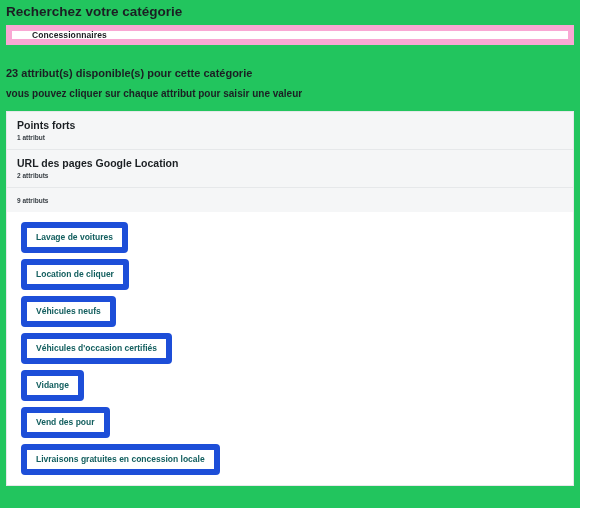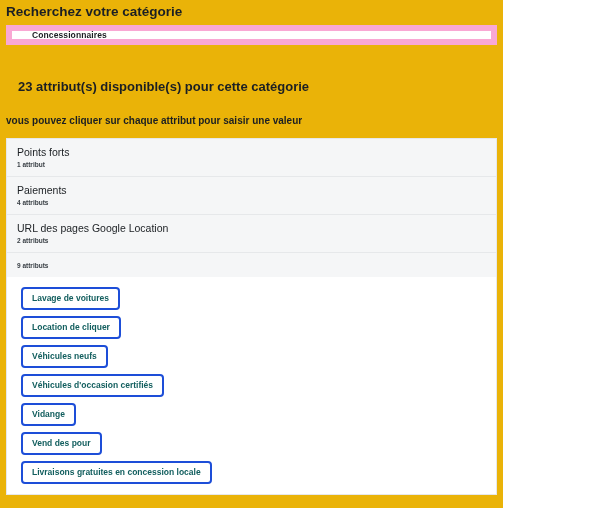--- a/index.html
+++ b/index.html
@@ -7,24 +7,24 @@
     margin: 0;
     padding: 0;
     width: 605px;
     height: 508px;
     background: #ffffff;
     font-family: "Liberation Sans", sans-serif;
     color: #1f2328;
     overflow: hidden;
   }
   .page {
-    width: 503px;
+    width: 580px;
     height: 508px;
     position: relative;
-    background: #eab308;
+    background: #22c55e;
   }
   .title {
     font-size: 13.5px;
     font-weight: bold;
     color: #1b1f23;
     margin: 0;
     padding: 4px 0 6px 0;
   }
   .search-box {
     border: 6px solid #f9a8d4;
@@ -40,24 +40,24 @@
     flex: 0 0 18px;
   }
   .search-box .chip {
     font-size: 8.5px;
     font-weight: bold;
     color: #1b1f23;
     letter-spacing: 0.1px;
     padding-left: 2px;
   }
   .subtitle {
-    font-size: 13px;
+    font-size: 11px;
     font-weight: bold;
     color: #1b1f23;
-    margin: 12px;
+    margin: 0;
     padding: 22px 0 0 0;
   }
   .hint {
     font-size: 10px;
     font-weight: bold;
     color: #1b1f23;
     margin: 0;
     padding: 9px 0 12px 0;
   }
   .accordion {
@@ -70,21 +70,21 @@
   .acc-header {
     background: #f5f6f7;
     padding: 7px 10px 6px 10px;
     cursor: pointer;
   }
   .acc-header.open {
     background: #f5f6f7;
   }
   .acc-name {
     font-size: 10.5px;
-    font-weight: normal;
+    font-weight: bold;
     color: #1b1f23;
     line-height: 13px;
   }
   .acc-count {
     font-size: 6.5px;
     font-weight: bold;
     color: #3a4046;
     line-height: 10px;
     padding-top: 1px;
   }
@@ -93,21 +93,21 @@
     padding: 10px 10px 10px 14px;
   }
   .chips {
     display: flex;
     flex-direction: column;
     align-items: flex-start;
     gap: 6px;
   }
   .chip-btn {
     display: inline-block;
-    border: 2px solid #1d4ed8;
+    border: 6px solid #1d4ed8;
     border-radius: 4px;
     background: #ffffff;
     color: #125e5e;
     font-size: 8.5px;
     font-weight: bold;
     padding: 5px 9px 5px 9px;
     line-height: 9px;
     cursor: pointer;
     white-space: nowrap;
   }
@@ -133,26 +133,20 @@
 
     <div class="accordion">
 
       <div class="acc-section">
         <div class="acc-header">
           <div class="acc-name">Points forts</div>
           <div class="acc-count">1 attribut</div>
         </div>
       </div>
 
-      <div class="acc-section">
-        <div class="acc-header">
-          <div class="acc-name">Paiements</div>
-          <div class="acc-count">4 attributs</div>
-        </div>
-      </div>
 
       <div class="acc-section">
         <div class="acc-header">
           <div class="acc-name">URL des pages Google Location</div>
           <div class="acc-count">2 attributs</div>
         </div>
       </div>
 
       <div class="acc-section">
         <div class="acc-header open">

